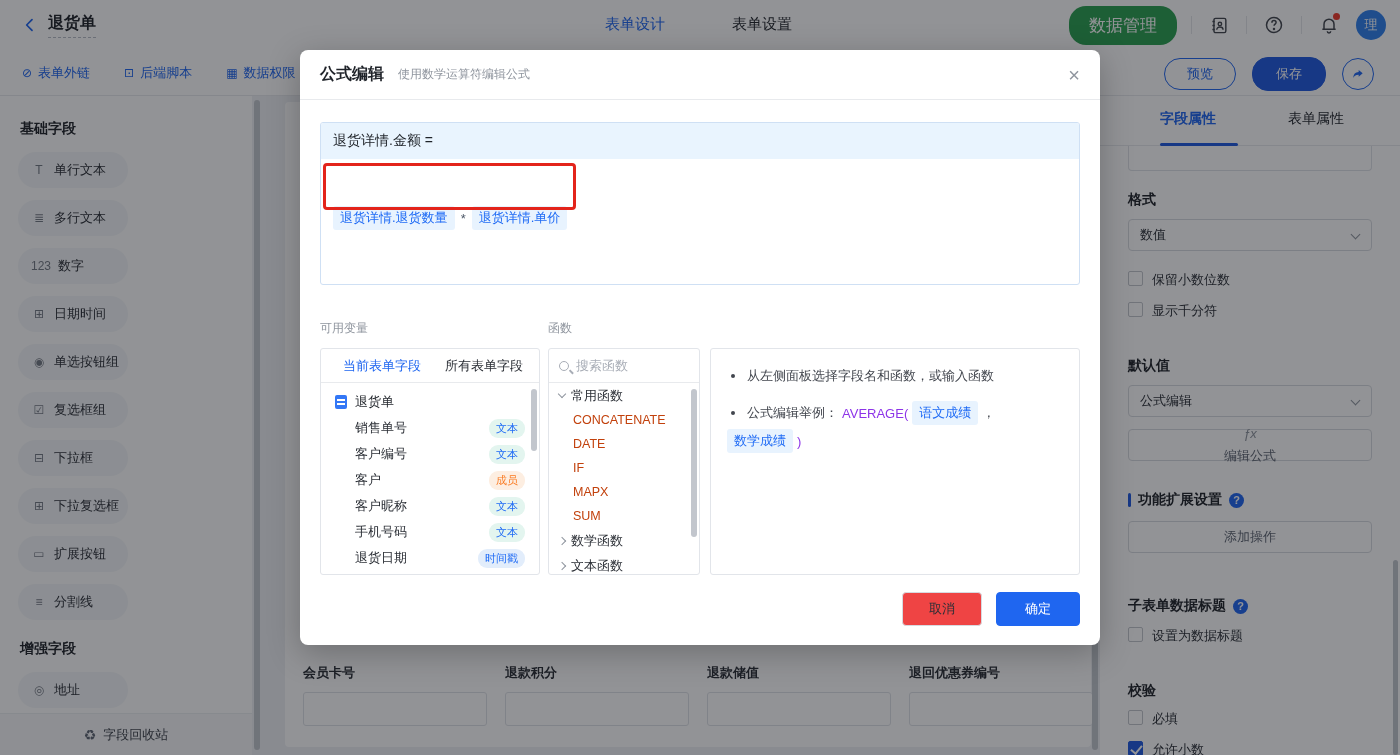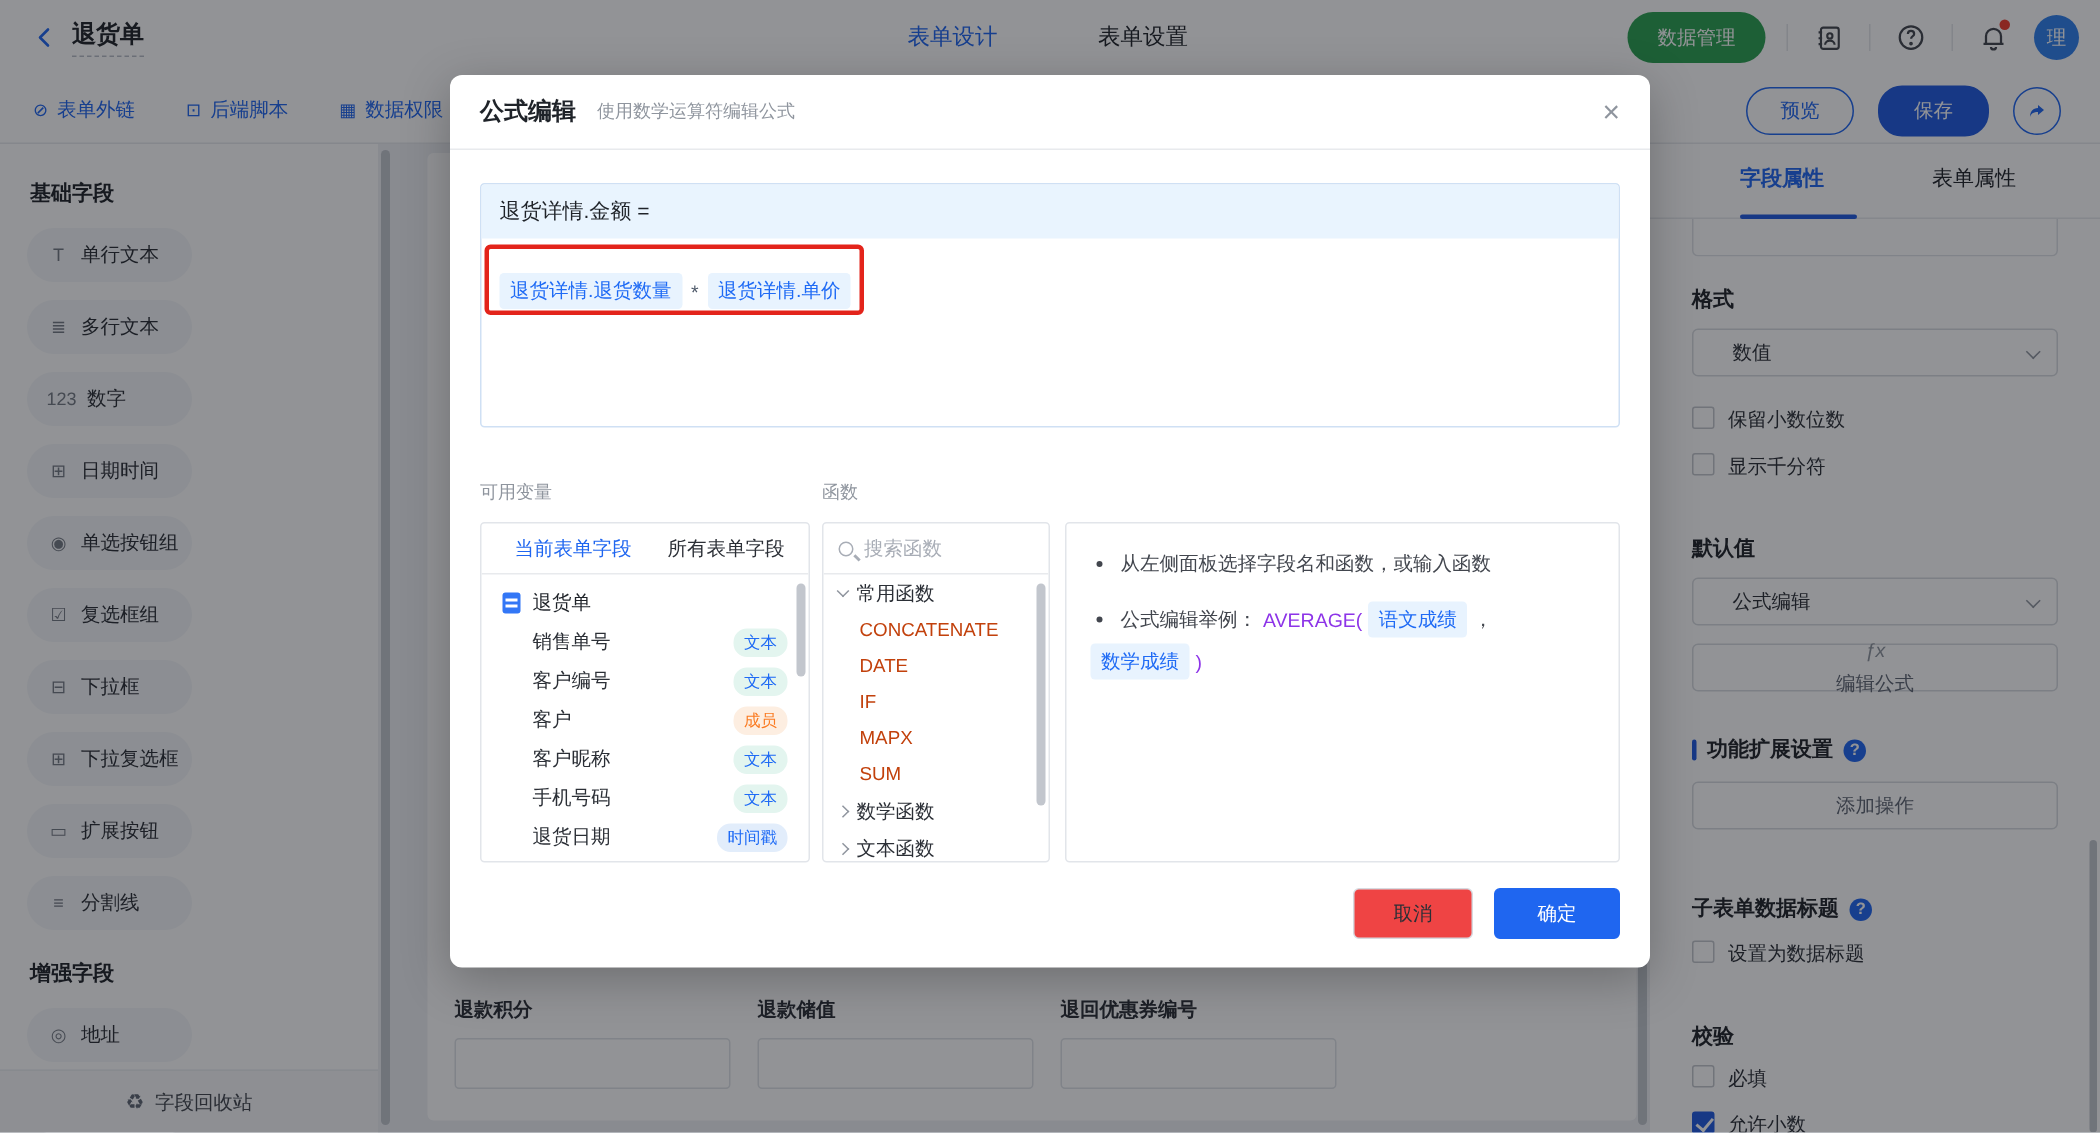--- a/index.html
+++ b/index.html
@@ -10,21 +10,21 @@
   
   .topbar { position:absolute; left:0; top:0; width:1400px; height:50px; background:#fff;
             display:flex; align-items:center; z-index:1; }
   .back-btn { width:24px; height:24px; margin-left:18px; display:flex; align-items:center; justify-content:center; cursor:pointer; }
   .app-title { font-size:16px; font-weight:bold; margin-left:6px; padding-bottom:3px;
                border-bottom:1px dashed #b9bec7; }
   .top-tab { position:absolute; top:15px; font-size:15px; color:#1f2329; cursor:pointer; }
   .top-tab.active { color:#1f66f0; }
   .tab-design { left:605px; } .tab-settings { left:732px; }
   .top-right { position:absolute; right:14px; top:0; height:50px; display:flex; align-items:center; gap:14px; }
-  .btn-green { background:#2ba150; color:#fff; font-size:13px; border:none; border-radius:17px;
+  .btn-green { background:#2ba150; color:#fff; font-size:17px; border:none; border-radius:17px;
                padding:8px 20px; cursor:pointer; }
   .top-sep { width:1px; height:18px; background:#e3e6ea; }
   .icon-btn { width:26px; height:26px; display:flex; align-items:center; justify-content:center;
               color:#42464e; cursor:pointer; position:relative; }
   .bell-dot { position:absolute; right:2px; top:1px; width:7px; height:7px; border-radius:50%; background:#f03b2d; }
   .avatar { width:30px; height:30px; border-radius:50%; background:#2f80ed; color:#fff; font-size:13px;
             display:flex; align-items:center; justify-content:center; cursor:pointer; }
 
   
   .subbar { position:absolute; left:0; top:50px; width:1400px; height:46px; background:#fff;
@@ -70,21 +70,21 @@
   .panel { position:absolute; left:1100px; top:96px; width:300px; height:659px; background:#fff; overflow:hidden; }
   .panel-tabs { position:relative; height:50px; border-bottom:1px solid #e8eaed; }
   .panel-tab { position:absolute; top:14px; font-size:14px; cursor:pointer; }
   .panel-tab.active { color:#1f66f0; font-weight:bold; }
   .ptab-field { left:60px; } .ptab-form { left:188px; }
   .panel-underline { position:absolute; left:60px; top:47px; width:78px; height:3px; background:#1f5ae0; border-radius:2px; }
   .panel-body { padding:0 28px; }
   .cut-input { height:25px; border:1px solid #dfe2e7; border-top:none; border-radius:0 0 4px 4px; margin-bottom:20px; }
   .p-label { font-size:14px; font-weight:bold; margin-bottom:10px; }
   .p-select { position:relative; height:32px; border:1px solid #d8dbe0; border-radius:4px;
-              display:flex; align-items:center; padding-left:26px; font-size:13px; color:#2b2f36;
+              display:flex; align-items:center; padding-left:11px; font-size:13px; color:#2b2f36;
               margin-bottom:20px; cursor:pointer; background:#fff; }
   .chev { position:absolute; right:12px; top:11px; width:7px; height:7px; border-right:1.5px solid #8f959e;
           border-bottom:1.5px solid #8f959e; transform:rotate(45deg); }
   .cb-row { display:flex; align-items:flex-start; gap:9px; margin-bottom:13px; font-size:13px; color:#2b2f36; cursor:pointer; }
   .cb { width:15px; height:15px; border:1px solid #c3c6cc; border-radius:2px; background:#fff; position:relative; flex:none; }
   .cb.checked { background:#1f5ae0; border-color:#1f5ae0; }
   .cb.checked::after { content:""; position:absolute; left:4px; top:1px; width:5px; height:9px;
                        border-right:2px solid #fff; border-bottom:2px solid #fff; transform:rotate(40deg); }
   .p-btn { height:32px; border:1px solid #d8dbe0; border-radius:4px; background:#fff; width:100%;
            font-size:13px; color:#5f6673; cursor:pointer; display:flex; align-items:center; justify-content:center; gap:6px;flex-direction:column; }
@@ -103,21 +103,21 @@
            z-index:60; box-shadow:0 8px 32px rgba(0,0,0,0.25); }
   .modal-head { height:50px; border-bottom:1px solid #e8eaed; display:flex; align-items:center; padding:0 20px; }
   .modal-title { font-size:16px; font-weight:bold; }
   .modal-sub { font-size:12px; color:#8f959e; margin-left:14px; }
   .modal-close { margin-left:auto; font-size:20px; color:#8f959e; cursor:pointer; line-height:1; }
 
   .formula-box { position:absolute; left:20px; top:72px; width:760px; height:163px;
                  border:1px solid #cfe0f4; border-radius:3px; background:#fff; }
   .formula-band { height:36px; background:#e9f4fe; display:flex; align-items:center; padding-left:12px;
                   font-size:14px; color:#1f2329; border-radius:2px 2px 0 0; }
-  .formula-line { padding:23px 0 0 12px; display:flex; align-items:center; gap:6px; font-size:13px; }
+  .formula-line { padding:23px 0 0 12px; display:flex; align-items:center; gap:6px; font-size:13px;margin-top:24px; }
   .chip { background:#e8f3fe; color:#1f6bf5; border-radius:3px; padding:3px 7px; font-size:13px; cursor:pointer; }
   .op { color:#4e5969; font-size:13px; }
   .red-annot { position:absolute; left:2px; top:40px; width:253px; height:47px;
                border:3px solid #e3241b; border-radius:4px; pointer-events:none; }
 
   .col-label { position:absolute; top:270px; font-size:12px; color:#8f959e; }
   .lbl-vars { left:20px; } .lbl-fns { left:248px; }
 
   .vars-box { position:absolute; left:20px; top:298px; width:220px; height:227px;
               border:1px solid #e2e5ea; border-radius:3px; overflow:hidden; }
@@ -292,20 +292,24 @@
       <span class="glyph">♻</span>
       <span>字段回收站</span>
     </div>
   </div>
   <div class="vthumb" style="left:254px; top:100px; height:650px;"></div>
 
   <div class="canvas">
     <div class="form-card" id="form-card">
       <div class="bottom-row" id="bottom-fields">
           <div class="bfield">
+            <span class="blabel">会员卡号</span>
+            <div class="binput"></div>
+          </div>
+          <div class="bfield">
             <span class="blabel">退款积分</span>
             <div class="binput"></div>
           </div>
           <div class="bfield">
             <span class="blabel">退款储值</span>
             <div class="binput"></div>
           </div>
           <div class="bfield">
             <span class="blabel">退回优惠券编号</span>
             <div class="binput"></div>

